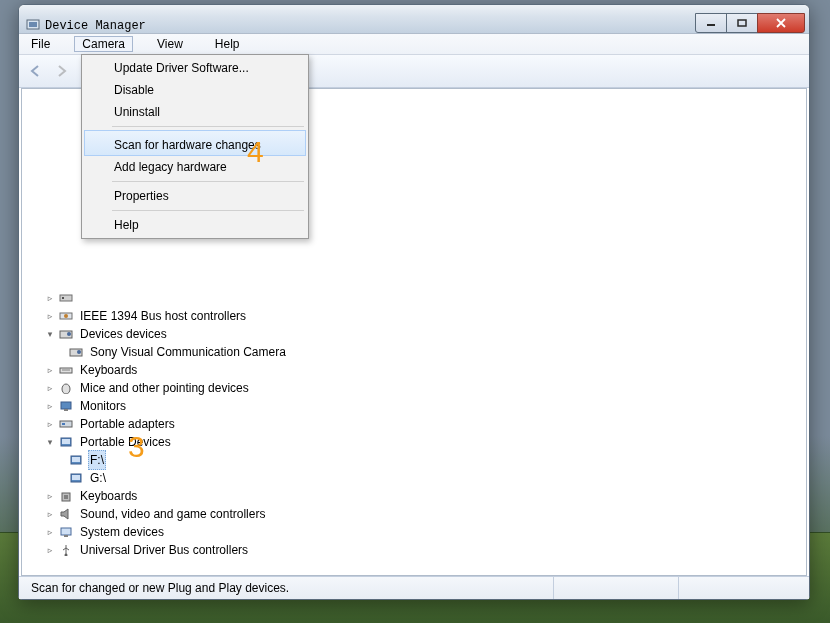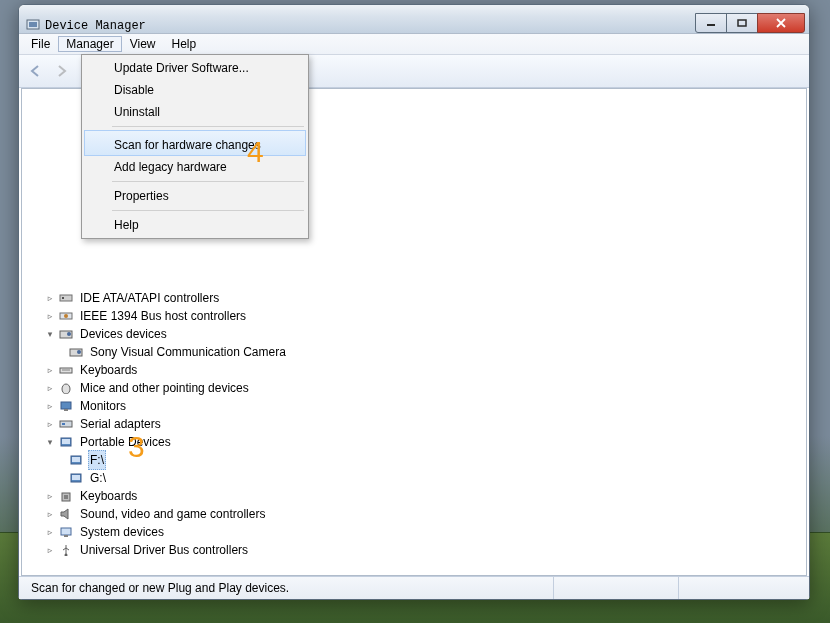--- a/index.html
+++ b/index.html
@@ -77,20 +77,21 @@
     border-radius: 0 0 3px 0;
   }
   .menubar {
     height: 20px;
     background: linear-gradient(#f7f9fc, #eef2f8);
     border-bottom: 1px solid #d0d7e2;
     display: flex;
     align-items: center;
     padding: 0 4px;
     font-size: 12px;
+    gap: 16px;
   }
   .menu-item {
     padding: 1px 8px;
     cursor: default;
   }
   .menu-item.open {
     background: #f0f4fb;
     border: 1px solid #a8b8d0;
     padding: 0 7px;
   }
@@ -255,21 +256,21 @@
       <div class="win-btn close">
         <svg width="12" height="10">
             <path d="M2 1 L10 9 M10 1 L2 9" stroke="#fff" stroke-width="1.8"></path>
           </svg>
       </div>
     </div>
   </div>
 
   <div class="menubar">
     <div class="menu-item">File</div>
-    <div class="menu-item open">Manager</div>
+    <div class="menu-item open">Camera</div>
     <div class="menu-item">View</div>
     <div class="menu-item">Help</div>
   </div>
 
   <div class="toolbar">
     <div class="tb-btn">
       <svg width="16" height="14">
           <path d="M10 2 L4 7 L10 12" fill="none" stroke="#3a5a8a" stroke-width="2"></path>
         </svg>
     </div>
@@ -297,21 +298,20 @@
 
       <div class="tree-row">
         <span class="indent" style="width:18px"></span>
         <span class="expander">▹</span>
         <span class="node-icon">
           <svg width="14" height="12">
               <rect x="1" y="3" width="12" height="6" fill="#d0d0d0" stroke="#707070"></rect>
               <rect x="3" y="5" width="2" height="2" fill="#505050"></rect>
             </svg>
         </span>
-        <span class="node-label">IDE ATA/ATAPI controllers</span>
       </div>
 
       <div class="tree-row">
         <span class="indent" style="width:18px"></span>
         <span class="expander">▹</span>
         <span class="node-icon">
           <svg width="14" height="12">
               <rect x="1" y="3" width="12" height="6" fill="#e0e4ea" stroke="#707070"></rect>
               <circle cx="7" cy="6" r="2" fill="#c08030"></circle>
             </svg>
@@ -379,21 +379,21 @@
 
       <div class="tree-row">
         <span class="indent" style="width:18px"></span>
         <span class="expander">▹</span>
         <span class="node-icon">
           <svg width="14" height="12">
               <rect x="1" y="3" width="12" height="6" fill="#d0d8e0" stroke="#606060"></rect>
               <rect x="3" y="5" width="3" height="2" fill="#4a7aba"></rect>
             </svg>
         </span>
-        <span class="node-label">Serial adapters</span>
+        <span class="node-label">Portable adapters</span>
       </div>
 
       <div class="tree-row">
         <span class="indent" style="width:18px"></span>
         <span class="expander">▾</span>
         <span class="node-icon">
           <svg width="14" height="12">
               <rect x="2" y="2" width="10" height="8" fill="#5a8ac0" stroke="#3a5a8a"></rect>
               <rect x="3" y="3" width="8" height="5" fill="#cfe0f5"></rect>
             </svg>

